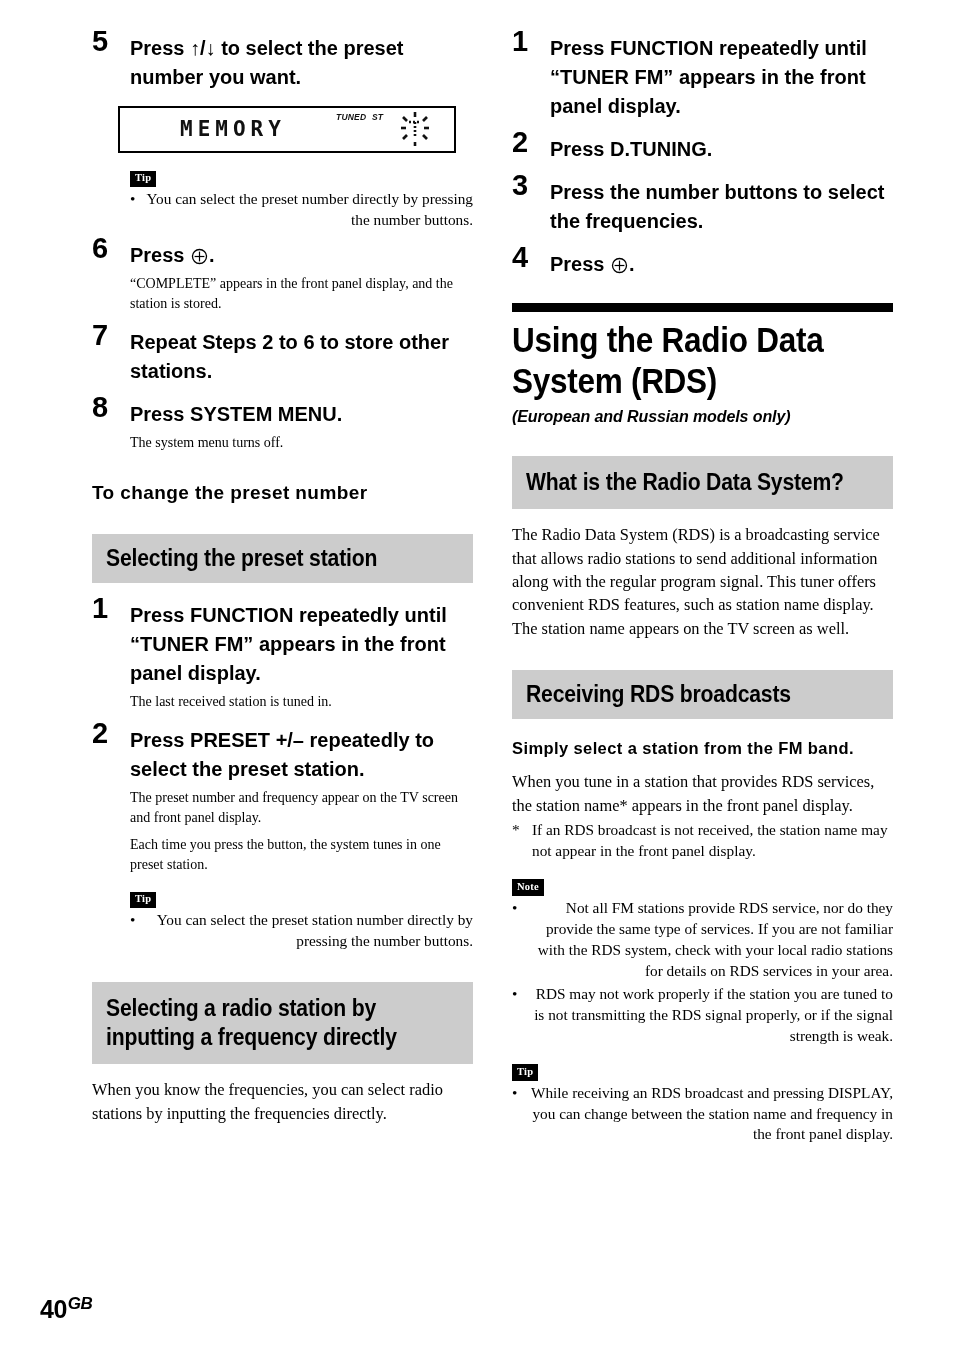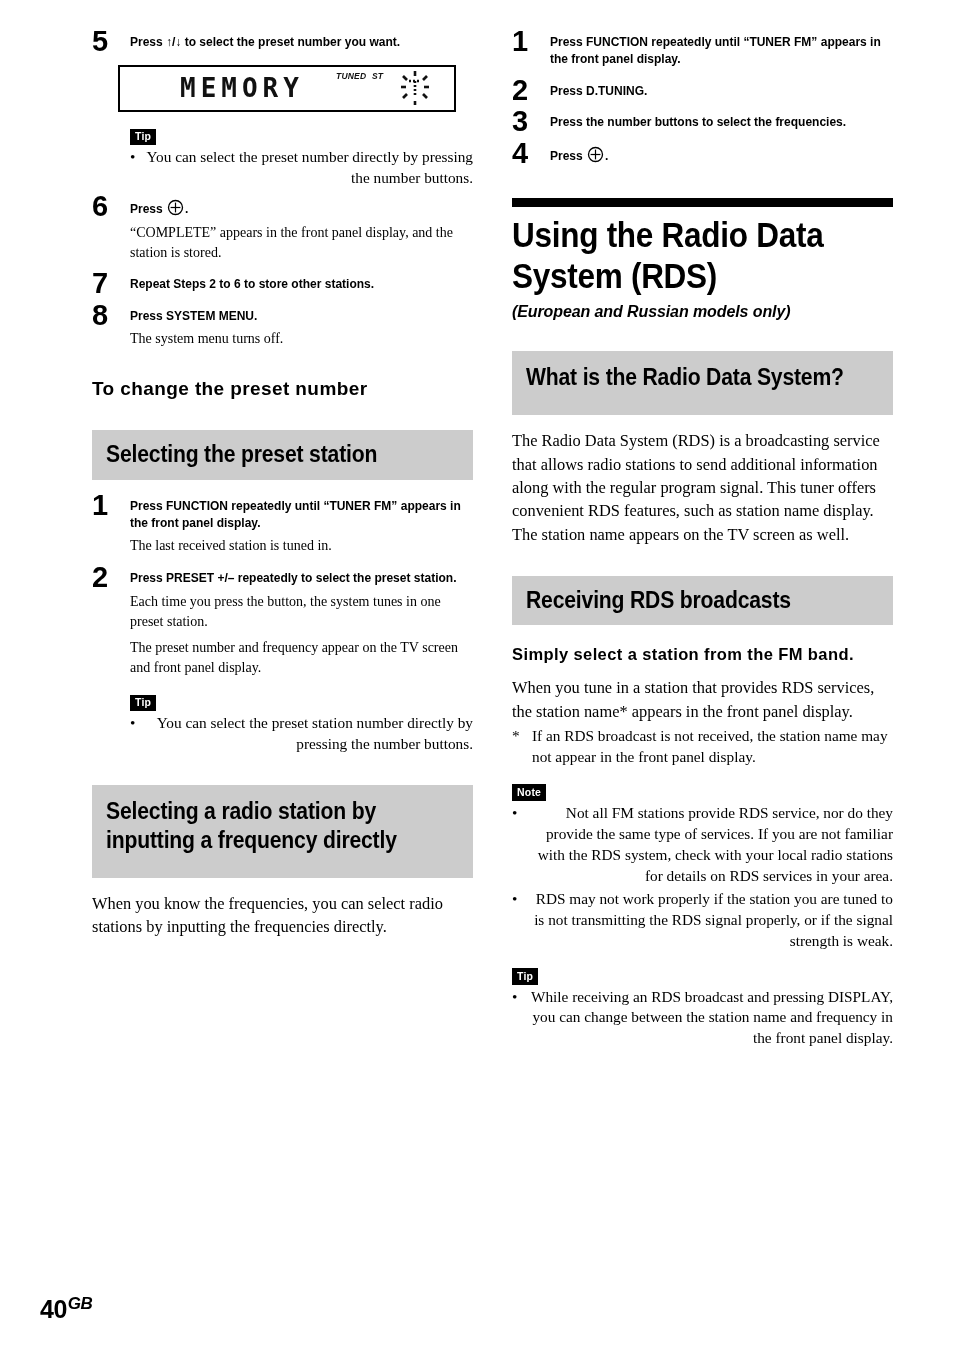--- a/index.html
+++ b/index.html
@@ -38,21 +38,21 @@
     top: -7px;
     font-family: "Liberation Sans", sans-serif;
     font-weight: bold;
     font-size: 29px;
     line-height: 1;
     letter-spacing: -0.5px;
   }
   .step-title {
     font-family: "Liberation Sans", sans-serif;
     font-weight: bold;
-    font-size: 12px;
+    font-size: 20px;
     line-height: 1.45;
     margin: 0;
   }
   .step-body {
     font-family: "Liberation Serif", serif;
     font-size: 14px;
     line-height: 1.42;
     margin: 4px 15px 0 0;
   }
   .step-body + .step-body { margin-top: 7px; }
@@ -77,21 +77,21 @@
     height: 43px;
     border: 2px solid #000;
     background: #fff;
     position: relative;
   }
   .disp-text {
     position: absolute;
     left: 48px;
     top: 6px;
     font-family: "DejaVu Sans Mono", monospace;
-    font-size: 26px;
+    font-size: 21px;
     font-weight: bold;
     letter-spacing: 5px;
     line-height: 30px;
     color: #111;
     
     background-image:
       repeating-linear-gradient(to bottom, rgba(255,255,255,0) 0 1px, #fff 1px 2px),
       repeating-linear-gradient(to right, rgba(255,255,255,0) 0 1px, #fff 1px 2px);
     -webkit-background-clip: text;
     background-clip: text;
@@ -115,21 +115,21 @@
     top: 3px;
     width: 46px;
     height: 36px;
   }
 
   
   .badge {
     display: inline-block;
     background: #000;
     color: #fff;
-    font-family: Liberation Sans, sans-serif;
+    font-family: Liberation Serif, serif;
     font-size: 10.5px;
     font-weight: bold;
     line-height: 1;
     padding: 2.5px 5px 3.5px 5px;
     letter-spacing: 0.2px;
   }
   .callout { margin-top: 14px; }
   .callout.indented { margin-left: 38px; }
   .callout ul {
     margin: 2px 0 0 0;
@@ -185,25 +185,25 @@
   .banner h2 {
     margin: 0;
     font-family: "Liberation Sans", sans-serif;
     font-weight: bold;
     font-size: 23px;
     line-height: 1.24;
     letter-spacing: -0.2px;
     transform: scaleX(0.92);
     transform-origin: left center;
   }
-  .banner.tall { padding-top: 12px; padding-bottom: 24px; }
+  .banner.tall { padding-top: 12px; padding-bottom: 13px; }
 
   
   .chapter {
-    margin-top: 33px;
+    margin-top: 24px;
   }
   .chapter-rule {
     height: 9px;
     background: #000;
     margin-bottom: 8px;
   }
   .chapter h1 {
     margin: 0;
     font-family: "Liberation Sans", sans-serif;
     font-weight: bold;
@@ -333,22 +333,22 @@
       <div class="step-num">1</div>
       <p class="step-title">Press FUNCTION repeatedly until “TUNER FM” appears in the front panel display.</p>
       <p class="step-body">The last received station is tuned in.</p>
     </div>
 
     <div class="gap-sm"></div>
 
     <div class="step">
       <div class="step-num">2</div>
       <p class="step-title">Press PRESET +/– repeatedly to select the preset station.</p>
+      <p class="step-body">The preset number and frequency appear on the TV screen and front panel display.</p>
       <p class="step-body">Each time you press the button, the system tunes in one preset station.</p>
-      <p class="step-body">The preset number and frequency appear on the TV screen and front panel display.</p>
     </div>
 
     <div class="callout indented">
       <span class="badge">Tip</span>
       <ul>
         <li>You can select the preset station number directly by pressing the number buttons.</li>
       </ul>
     </div>
 
     <div class="banner tall">

